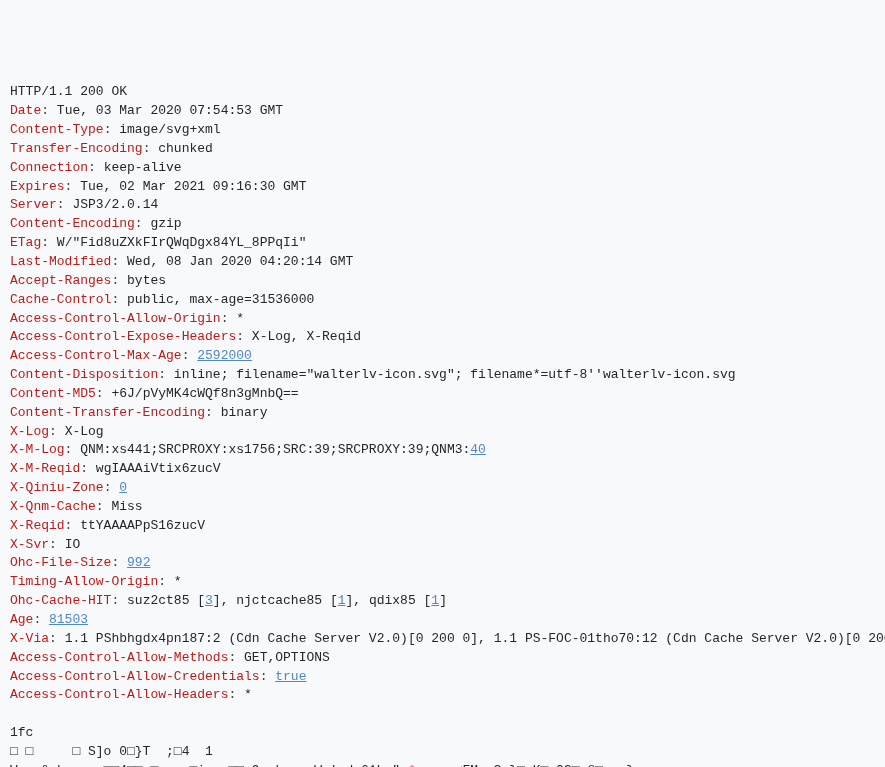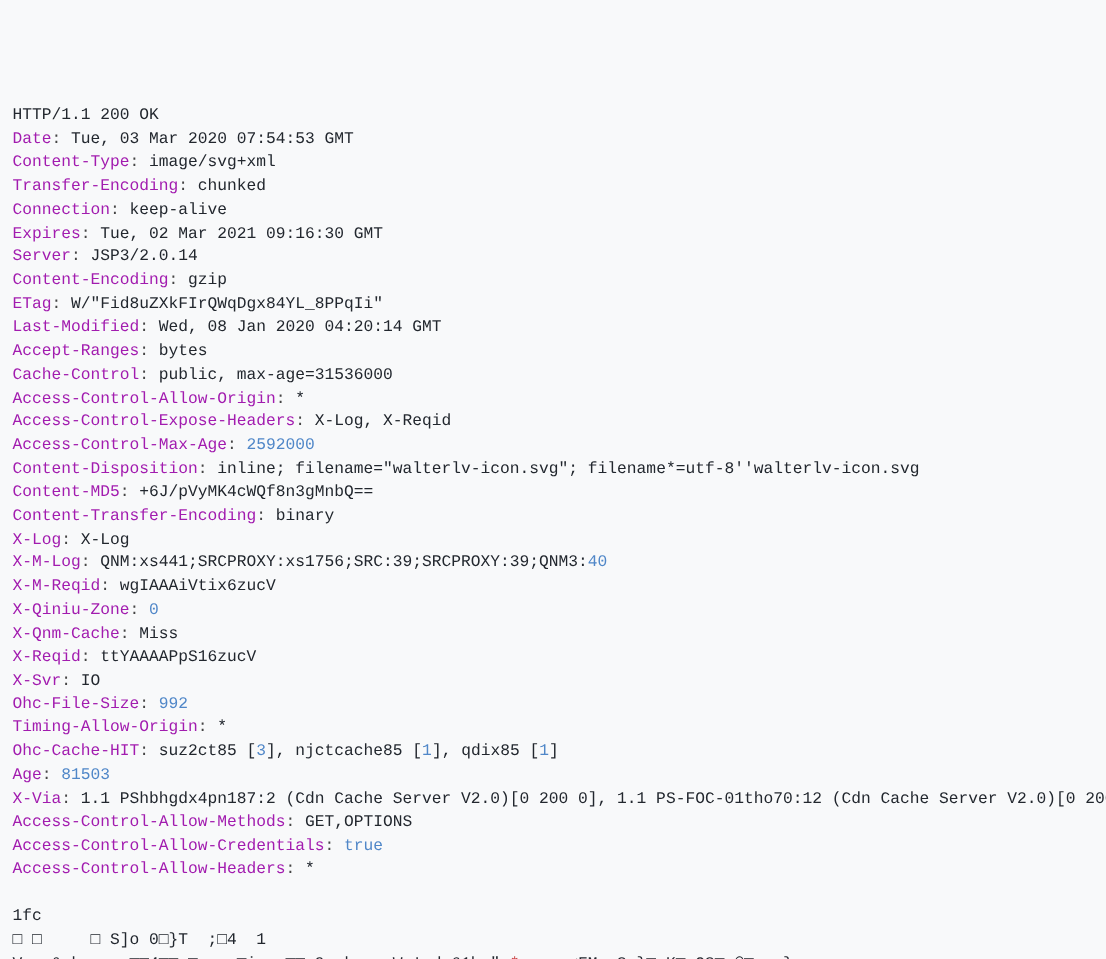--- a/index.html
+++ b/index.html
@@ -6,22 +6,22 @@
     body {
       font-family: Consolas, 'Courier New', monospace;
       font-size: 13px;
       background: #f8f9fa;
       color: #22272e;
       padding: 8px 10px;
       line-height: 1.45;
       white-space: pre;
       width: 885px;
     }
-    .hdr-name { color: #a21caf; }
-    .num { color: #5087c8; }
+    .hdr-name { color: #b91c1c; }
+    .num { color: #5087c8; text-decoration: underline; }
     .red { color: #c94848; }
     .sep { color: #444; }
   </style>
 </head>
 <body>
 
 
 
 <div id="out"><div><span>HTTP/1.1 200 OK</span></div><div><span class="hdr-name">Date</span><span class="sep">: </span><span>Tue, 03 Mar 2020 07:54:53 GMT</span></div><div><span class="hdr-name">Content-Type</span><span class="sep">: </span><span>image/svg+xml</span></div><div><span class="hdr-name">Transfer-Encoding</span><span class="sep">: </span><span>chunked</span></div><div><span class="hdr-name">Connection</span><span class="sep">: </span><span>keep-alive</span></div><div><span class="hdr-name">Expires</span><span class="sep">: </span><span>Tue, 02 Mar 2021 09:16:30 GMT</span></div><div><span class="hdr-name">Server</span><span class="sep">: </span><span>JSP3/2.0.14</span></div><div><span class="hdr-name">Content-Encoding</span><span class="sep">: </span><span>gzip</span></div><div><span class="hdr-name">ETag</span><span class="sep">: </span><span>W/"Fid8uZXkFIrQWqDgx84YL_8PPqIi"</span></div><div><span class="hdr-name">Last-Modified</span><span class="sep">: </span><span>Wed, 08 Jan 2020 04:20:14 GMT</span></div><div><span class="hdr-name">Accept-Ranges</span><span class="sep">: </span><span>bytes</span></div><div><span class="hdr-name">Cache-Control</span><span class="sep">: </span><span>public, max-age=31536000</span></div><div><span class="hdr-name">Access-Control-Allow-Origin</span><span class="sep">: </span><span>*</span></div><div><span class="hdr-name">Access-Control-Expose-Headers</span><span class="sep">: </span><span>X-Log, X-Reqid</span></div><div><span class="hdr-name">Access-Control-Max-Age</span><span class="sep">: </span><span class="num">2592000</span></div><div><span class="hdr-name">Content-Disposition</span><span class="sep">: </span><span>inline; filename="walterlv-icon.svg"; filename*=utf-8''walterlv-icon.svg</span></div><div><span class="hdr-name">Content-MD5</span><span class="sep">: </span><span>+6J/pVyMK4cWQf8n3gMnbQ==</span></div><div><span class="hdr-name">Content-Transfer-Encoding</span><span class="sep">: </span><span>binary</span></div><div><span class="hdr-name">X-Log</span><span class="sep">: </span><span>X-Log</span></div><div><span class="hdr-name">X-M-Log</span><span class="sep">: </span><span>QNM:xs441;SRCPROXY:xs1756;SRC:39;SRCPROXY:39;QNM3:</span><span class="num">40</span></div><div><span class="hdr-name">X-M-Reqid</span><span class="sep">: </span><span>wgIAAAiVtix6zucV</span></div><div><span class="hdr-name">X-Qiniu-Zone</span><span class="sep">: </span><span class="num">0</span></div><div><span class="hdr-name">X-Qnm-Cache</span><span class="sep">: </span><span>Miss</span></div><div><span class="hdr-name">X-Reqid</span><span class="sep">: </span><span>ttYAAAAPpS16zucV</span></div><div><span class="hdr-name">X-Svr</span><span class="sep">: </span><span>IO</span></div><div><span class="hdr-name">Ohc-File-Size</span><span class="sep">: </span><span class="num">992</span></div><div><span class="hdr-name">Timing-Allow-Origin</span><span class="sep">: </span><span>*</span></div><div><span class="hdr-name">Ohc-Cache-HIT</span><span class="sep">: </span><span>suz2ct85 [</span><span class="num">3</span><span>], njctcache85 [</span><span class="num">1</span><span>], qdix85 [</span><span class="num">1</span><span>]</span></div><div><span class="hdr-name">Age</span><span class="sep">: </span><span class="num">81503</span></div><div><span class="hdr-name">X-Via</span><span class="sep">: </span><span>1.1 PShbhgdx4pn187:2 (Cdn Cache Server V2.0)[0 200 0], 1.1 PS-FOC-01tho70:12 (Cdn Cache Server V2.0)[0 200 0]</span></div><div><span class="hdr-name">Access-Control-Allow-Methods</span><span class="sep">: </span><span>GET,OPTIONS</span></div><div><span class="hdr-name">Access-Control-Allow-Credentials</span><span class="sep">: </span><span class="num">true</span></div><div><span class="hdr-name">Access-Control-Allow-Headers</span><span class="sep">: </span><span>*</span></div><div><span>&nbsp;</span></div><div><span>1fc</span></div><div><span>□ □     □ S]o 0□}T  ;□4  1</span></div><div><span>V-  &amp; k u   □□4□□ □w m □i a □□ 9  k_  aW ! d 61b " </span><span class="red">*m</span><span>  n &lt;FM  ? }□ K□ O?□o@□   }u e</span></div></div>
 

